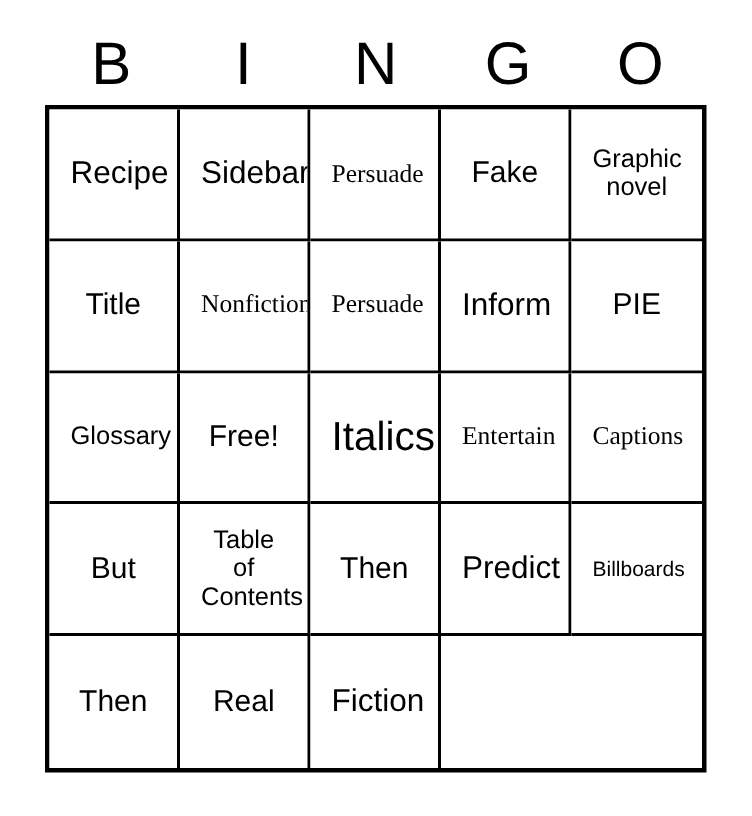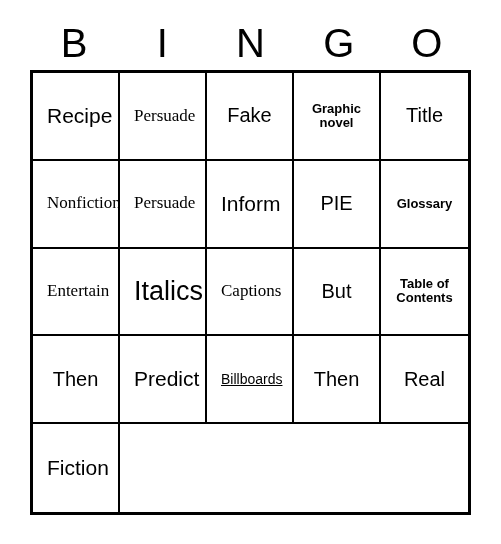--- a/index.html
+++ b/index.html
@@ -80,41 +80,44 @@
     line-height: 1.06;
     color: #000000;
     word-break: normal;
     white-space: pre-line;
   }
 
   
   .sz-xl  { font-size: 20px; }
   .sz-lg  { font-size: 27px; }
   .sz-md  { font-size: 21px; }
-  .sz-sm  { font-size: 13px; line-height: 1.1; font-weight: bold; }
+  .sz-sm  { font-size: 17px; line-height: 1.1; }
   .sz-xs  { font-size: 17px; line-height: 1.1; font-family: Liberation Serif, serif; }
-  .sz-xxs { font-size: 14px; line-height: 1.1; text-decoration: underline; }
+  .sz-xxs { font-size: 14px; line-height: 1.1; }
 </style>
 </head>
 <body>
 
 <div id="bingo-card">
 
   <div id="header-row">
     <div class="header-letter">B</div>
     <div class="header-letter">I</div>
     <div class="header-letter">N</div>
     <div class="header-letter">G</div>
     <div class="header-letter">O</div>
   </div>
 
   <div id="bingo-grid">
 
     <div class="bingo-cell">
         <span class="cell-text sz-md">Recipe</span>
+      </div>
+    <div class="bingo-cell">
+        <span class="cell-text sz-md">Sidebar</span>
       </div>
     <div class="bingo-cell">
         <span class="cell-text sz-xs">Persuade</span>
       </div>
     <div class="bingo-cell">
         <span class="cell-text sz-xl">Fake</span>
       </div>
     <div class="bingo-cell">
         <span class="cell-text sz-sm">Graphic
 novel</span>
@@ -133,24 +136,27 @@
         <span class="cell-text sz-md">Inform</span>
       </div>
 
     <div class="bingo-cell">
         <span class="cell-text sz-xl">PIE</span>
       </div>
     <div class="bingo-cell">
         <span class="cell-text sz-sm">Glossary</span>
       </div>
     <div class="bingo-cell">
-        <span class="cell-text sz-xs">Entertain</span>
+        <span class="cell-text sz-xl">Free!</span>
       </div>
     <div class="bingo-cell">
         <span class="cell-text sz-lg">Italics</span>
+      </div>
+    <div class="bingo-cell">
+        <span class="cell-text sz-xs">Entertain</span>
       </div>
 
     <div class="bingo-cell">
         <span class="cell-text sz-xs">Captions</span>
       </div>
     <div class="bingo-cell">
         <span class="cell-text sz-xl">But</span>
       </div>
     <div class="bingo-cell">
         <span class="cell-text sz-sm">Table of

